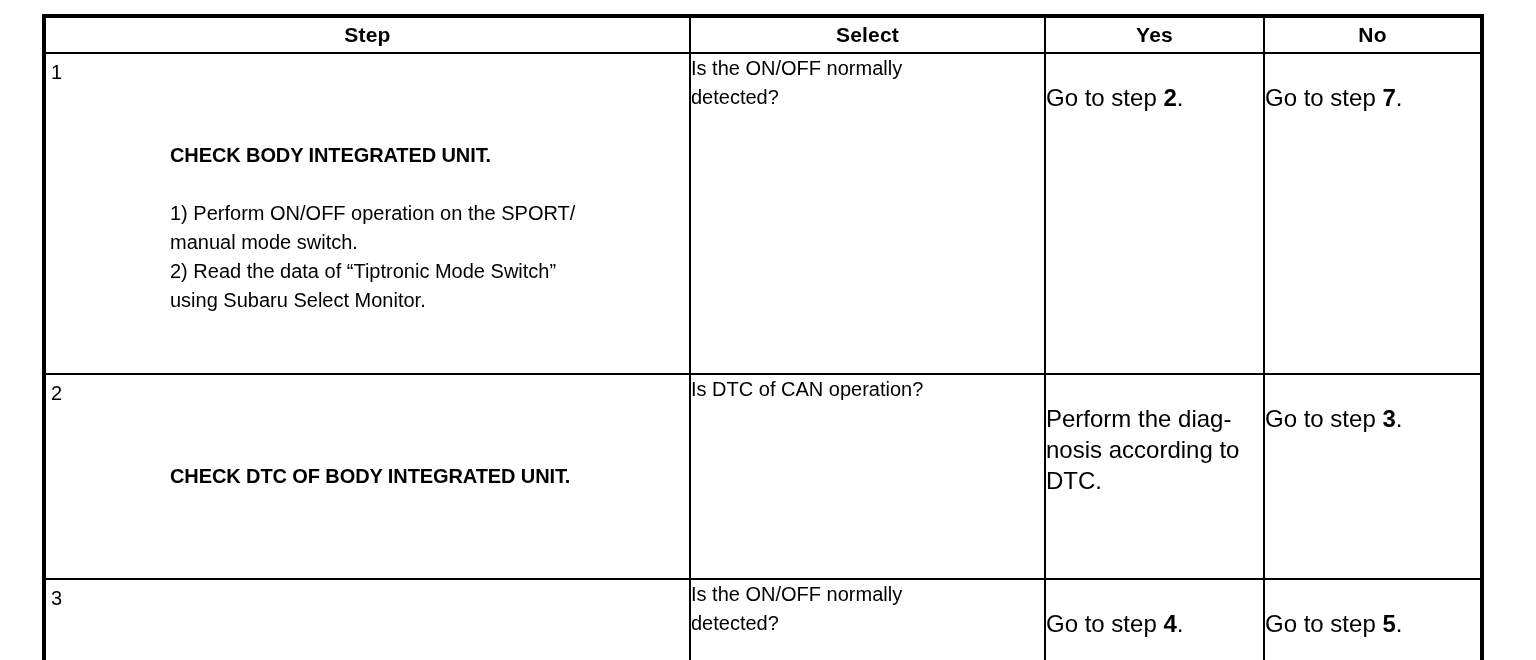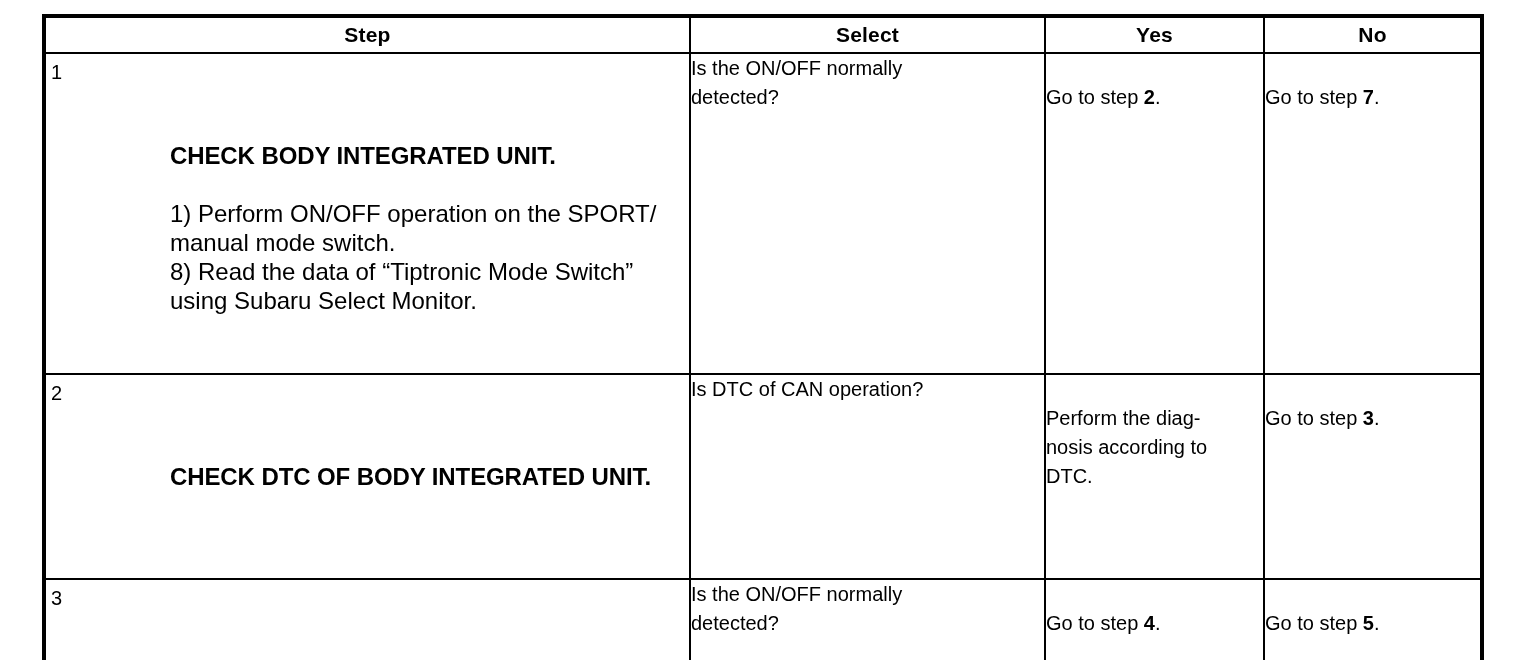--- a/index.html
+++ b/index.html
@@ -73,35 +73,35 @@
   .step-no {
     position: absolute;
     left: 5px;
     top: 4px;
     font-size: 20px;
     line-height: 29px;
     font-weight: normal;
   }
   .step-body {
     margin-left: 124px;
-    font-size: 24px;
+    font-size: 20px;
     line-height: 29px;
   }
   .step-title {
     font-weight: bold;
     white-space: pre-line;
     letter-spacing: -0.1px;
   }
   .step-items {
     white-space: pre-line;
   }
 
   
   .ans {
-    font-size: 20px;
+    font-size: 24px;
     line-height: 29px;
     white-space: pre-line;
   }
   .ans b { font-weight: bold; }
 
   
   tr.r0 td { height: 150px; }
   tr.r1 td { height: 92px; }
   tr.r2 td { height: 146px; }
 </style>
@@ -137,21 +137,21 @@
 
     <tbody>
 
       <tr class="r0">
         <td class="cell step-cell">
           <span class="step-no">1</span>
           <div class="step-body">
             <div class="step-title">CHECK BODY INTEGRATED UNIT.</div>
             <div class="step-items">1)   Perform ON/OFF operation on the SPORT/
 manual mode switch.
-8)   Read the data of “Tiptronic Mode Switch”
+2)   Read the data of “Tiptronic Mode Switch”
 using Subaru Select Monitor.</div>
           </div>
         </td>
         <td class="cell">Is the ON/OFF normally
 detected?</td>
         <td class="cell">
           <span class="ans"><span>Go to step </span><b>2</b><span>.</span></span>
         </td>
         <td class="cell">
           <span class="ans"><span>Go to step </span><b>7</b><span>.</span></span>

